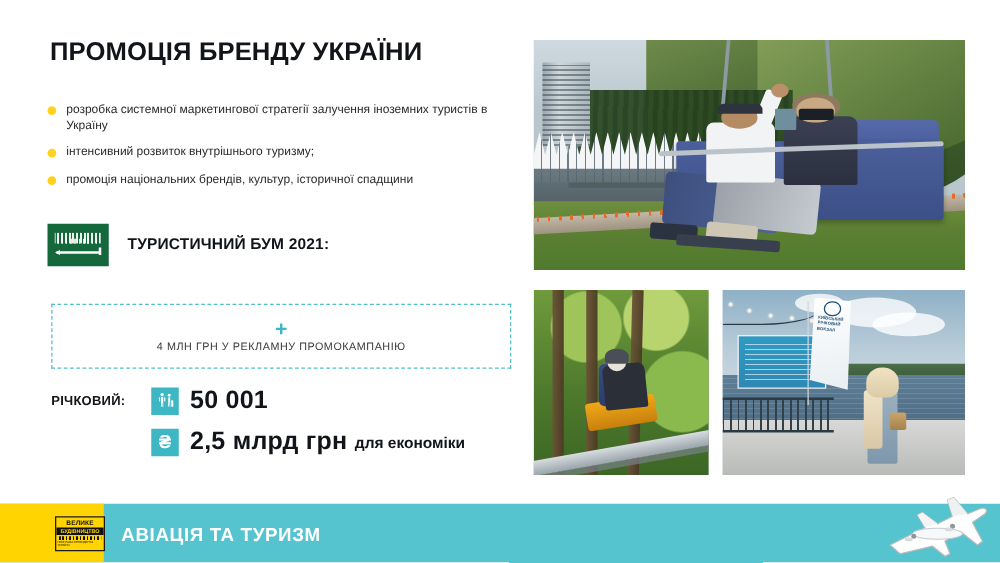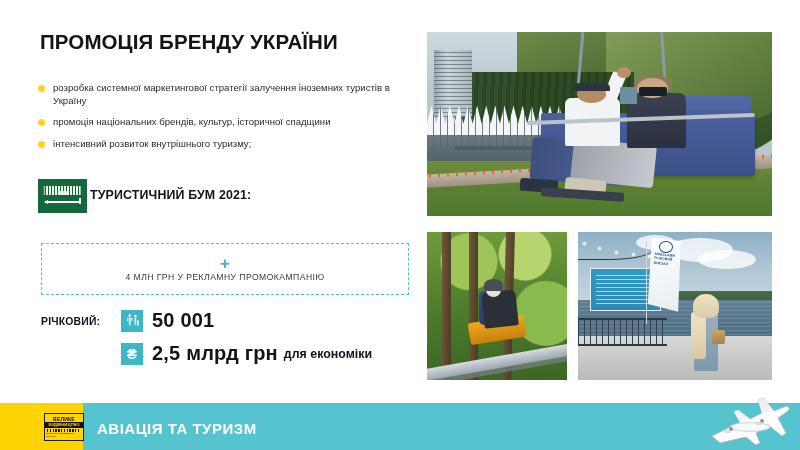--- a/index.html
+++ b/index.html
@@ -50,21 +50,21 @@
   }
   .flag .swordtip{
     position:absolute;left:6px;top:20.5px;width:0;height:0;
     border-top:2.6px solid transparent;border-bottom:2.6px solid transparent;
     border-right:4px solid #fff;
   }
   .flag .hilt{
     position:absolute;right:6px;top:19px;width:2px;height:6px;background:#fff;
   }
   .banner-txt{
-    margin-left:3px;font-size:12.4px;font-weight:700;color:#111418;
+    margin-left:15px;font-size:12.4px;font-weight:700;color:#111418;
     line-height:1.24;letter-spacing:.15px;
   }
 
   
   .dashbox{
     position:absolute;left:41px;top:243px;width:368px;height:52px;
     border:1.6px dashed #53BFC9;box-sizing:border-box;
     display:flex;flex-direction:column;align-items:center;justify-content:center;
   }
   .dash-l1,.dash-l2{font-size:8.6px;font-weight:400;color:#3a3a3a;letter-spacing:.45px;}
@@ -361,25 +361,25 @@
 
   <div class="title">ПРОМОЦІЯ БРЕНДУ УКРАЇНИ</div>
 
   <div class="bullets">
     <div class="bullet">
       <span class="dot"></span>
       <span>розробка системної маркетингової стратегії залучення іноземних туристів в Україну</span>
     </div>
     <div class="bullet">
       <span class="dot"></span>
-      <span>промоція національних брендів, культур, історичної спадщини</span>
+      <span>інтенсивний розвиток внутрішнього туризму;</span>
     </div>
     <div class="bullet">
       <span class="dot"></span>
-      <span>інтенсивний розвиток внутрішнього туризму;</span>
+      <span>промоція національних брендів, культур, історичної спадщини</span>
     </div>
   </div>
 
   <div class="banner">
     <div class="flag">
       <div class="script"></div>
       <div class="script2"></div>
       <div class="swordtip"></div>
       <div class="sword"></div>
       <div class="hilt"></div>

